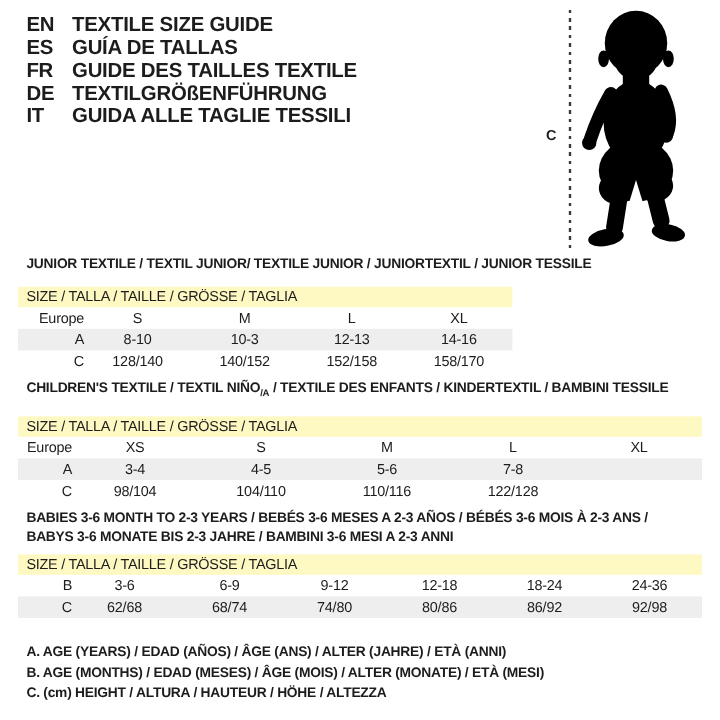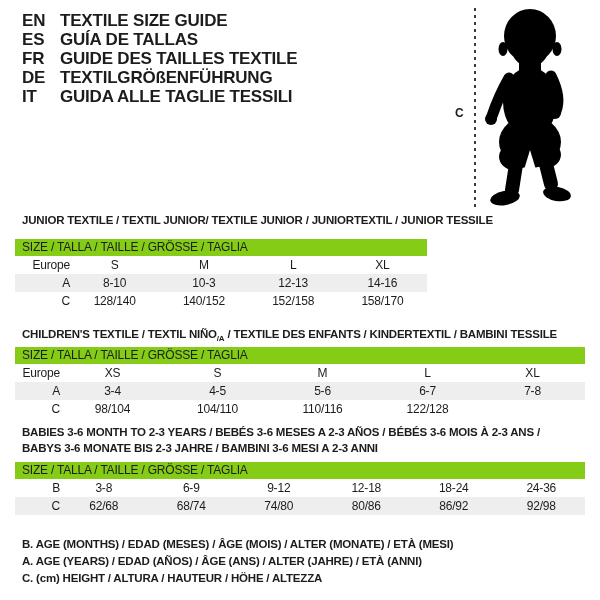--- a/index.html
+++ b/index.html
@@ -16,21 +16,21 @@
       background:repeating-linear-gradient(to bottom,#3a3a3a 0 3px,transparent 3px 7px);}
   .measure-label{position:absolute;left:455px;top:106px;font-size:12px;font-weight:bold;}
   .baby-svg{position:absolute;left:479px;top:6px;}
 
   
   .sec-title{position:absolute;left:22px;font-size:11.5px;font-weight:bold;letter-spacing:-0.2px;line-height:16px;}
   .sub{font-size:8px;vertical-align:sub;}
 
   
   .size-table{position:absolute;left:15px;}
-  .size-bar{height:17px;line-height:17px;background:#84cc16;color:#1d1d1d;
+  .size-bar{height:17px;line-height:17px;background:#fef9c3;color:#1d1d1d;
             font-size:12px;padding-left:7px;letter-spacing:-0.2px;}
   .trow{display:grid;height:18px;line-height:18px;font-size:12px;letter-spacing:-0.2px;}
   .trow.shaded{background:#eeeeee;}
   .tlabel{padding-left:7px;text-align:right;}
   .tcell{text-align:center;}
 
   
   .footnotes{position:absolute;left:22px;top:536px;}
   .footnote{font-size:11.5px;font-weight:bold;line-height:17px;letter-spacing:-0.2px;}
 </style>
@@ -108,40 +108,39 @@
         <div class="trow" style="grid-template-columns: 55px repeat(4, 1fr);">
           <span class="tlabel">C</span>
           <span class="tcell">128/140</span>
           <span class="tcell">140/152</span>
           <span class="tcell">152/158</span>
           <span class="tcell">158/170</span>
         </div>
       </div>
   </div>
 
-  <div class="sec-title" style="top:316px;margin-top:10px;">
+  <div class="sec-title" style="top:316px;">
     <span>CHILDREN'S TEXTILE / TEXTIL NIÑO</span><span class="sub">/A</span><span> / TEXTILE DES ENFANTS / KINDERTEXTIL / BAMBINI TESSILE</span>
   </div>
   <div class="size-table" style="top:347px;width:570px;">
     <div class="size-bar">SIZE / TALLA / TAILLE / GRÖSSE / TAGLIA</div>
     <div>
         <div class="trow" style="grid-template-columns: 45px repeat(5, 1fr);">
           <span class="tlabel">Europe</span>
           <span class="tcell">XS</span>
           <span class="tcell">S</span>
           <span class="tcell">M</span>
           <span class="tcell">L</span>
           <span class="tcell">XL</span>
         </div>
         <div class="trow shaded" style="grid-template-columns: 45px repeat(5, 1fr);">
           <span class="tlabel">A</span>
           <span class="tcell">3-4</span>
           <span class="tcell">4-5</span>
           <span class="tcell">5-6</span>
-          <span class="tcell">6-7</span>
           <span class="tcell">7-8</span>
         </div>
         <div class="trow" style="grid-template-columns: 45px repeat(5, 1fr);">
           <span class="tlabel">C</span>
           <span class="tcell">98/104</span>
           <span class="tcell">104/110</span>
           <span class="tcell">110/116</span>
           <span class="tcell">122/128</span>
         </div>
       </div>
@@ -149,38 +148,38 @@
 
   <div class="sec-title" style="top:424px;">
     <div>BABIES 3-6 MONTH TO 2-3 YEARS / BEBÉS 3-6 MESES A 2-3 AÑOS / BÉBÉS 3-6 MOIS À 2-3 ANS /</div>
     <div>BABYS 3-6 MONATE BIS 2-3 JAHRE / BAMBINI 3-6 MESI A 2-3 ANNI</div>
   </div>
   <div class="size-table" style="top:462px;width:570px;">
     <div class="size-bar">SIZE / TALLA / TAILLE / GRÖSSE / TAGLIA</div>
     <div>
         <div class="trow" style="grid-template-columns: 45px repeat(6, 1fr);">
           <span class="tlabel">B</span>
-          <span class="tcell">3-8</span>
+          <span class="tcell">3-6</span>
           <span class="tcell">6-9</span>
           <span class="tcell">9-12</span>
           <span class="tcell">12-18</span>
           <span class="tcell">18-24</span>
           <span class="tcell">24-36</span>
         </div>
         <div class="trow shaded" style="grid-template-columns: 45px repeat(6, 1fr);">
           <span class="tlabel">C</span>
           <span class="tcell">62/68</span>
           <span class="tcell">68/74</span>
           <span class="tcell">74/80</span>
           <span class="tcell">80/86</span>
           <span class="tcell">86/92</span>
           <span class="tcell">92/98</span>
         </div>
       </div>
   </div>
 
   <div class="footnotes">
+    <div class="footnote">A. AGE (YEARS) / EDAD (AÑOS) / ÂGE (ANS) / ALTER (JAHRE) / ETÀ (ANNI)</div>
     <div class="footnote">B. AGE (MONTHS) / EDAD (MESES) / ÂGE (MOIS) / ALTER (MONATE) / ETÀ (MESI)</div>
-    <div class="footnote">A. AGE (YEARS) / EDAD (AÑOS) / ÂGE (ANS) / ALTER (JAHRE) / ETÀ (ANNI)</div>
     <div class="footnote">C. (cm) HEIGHT / ALTURA / HAUTEUR / HÖHE / ALTEZZA</div>
   </div>
 
 </div>
 
 </body></html>

